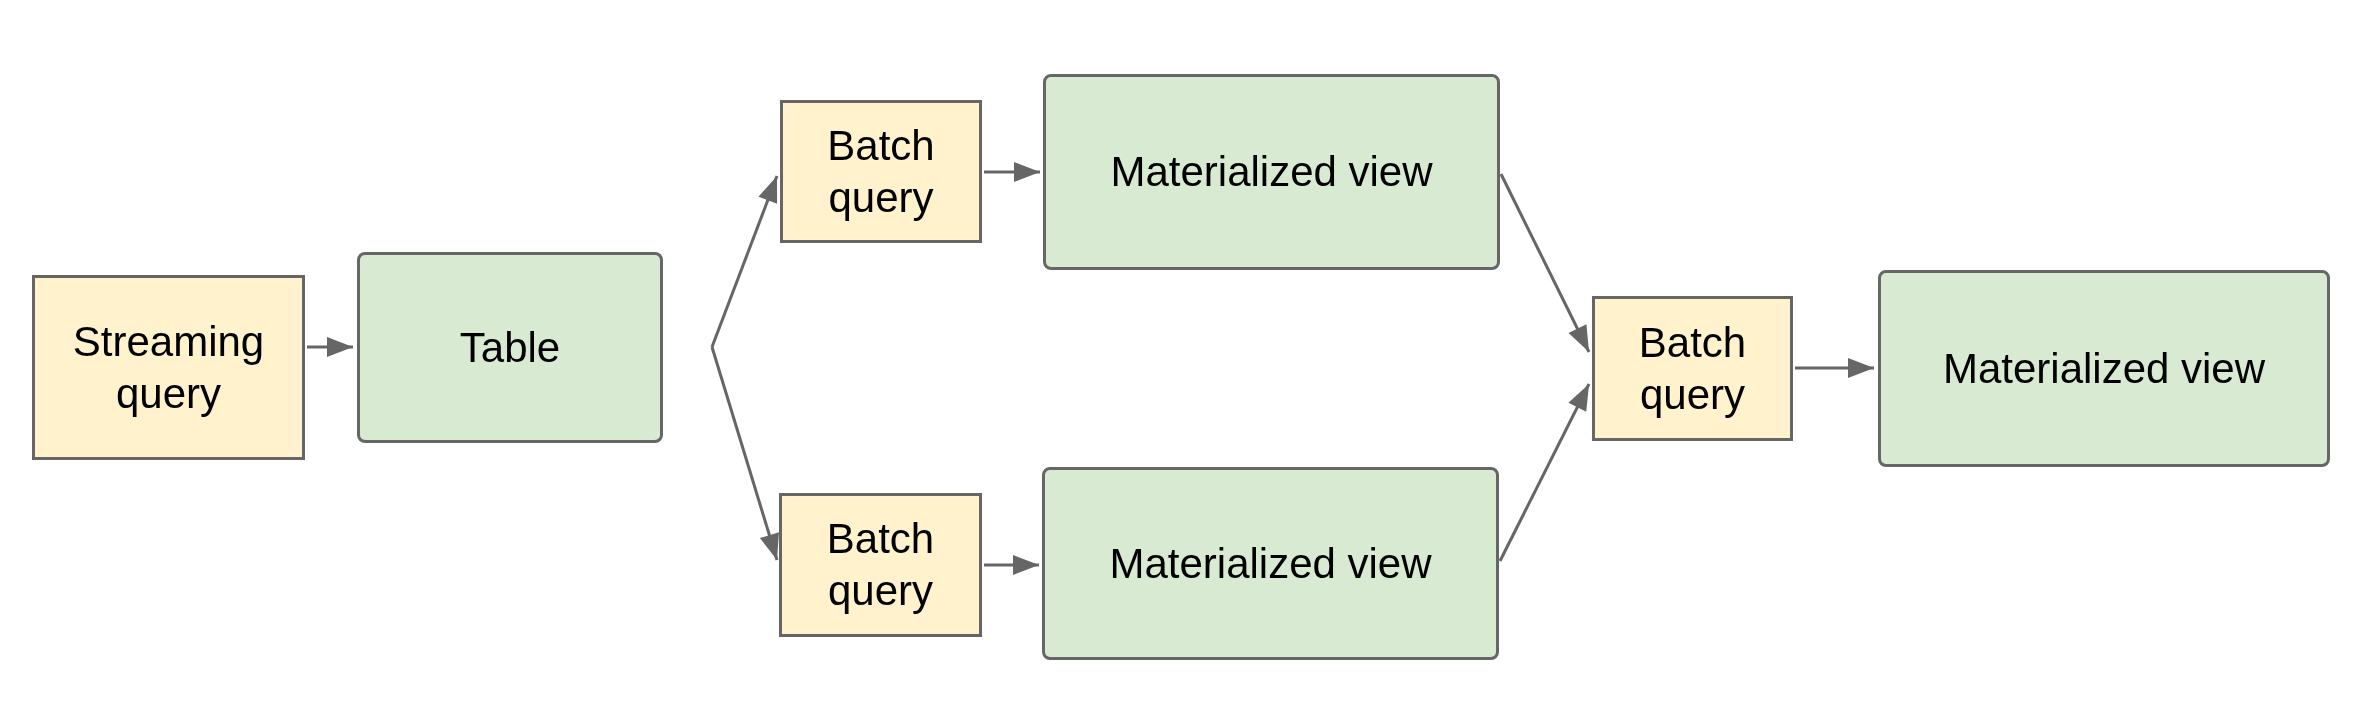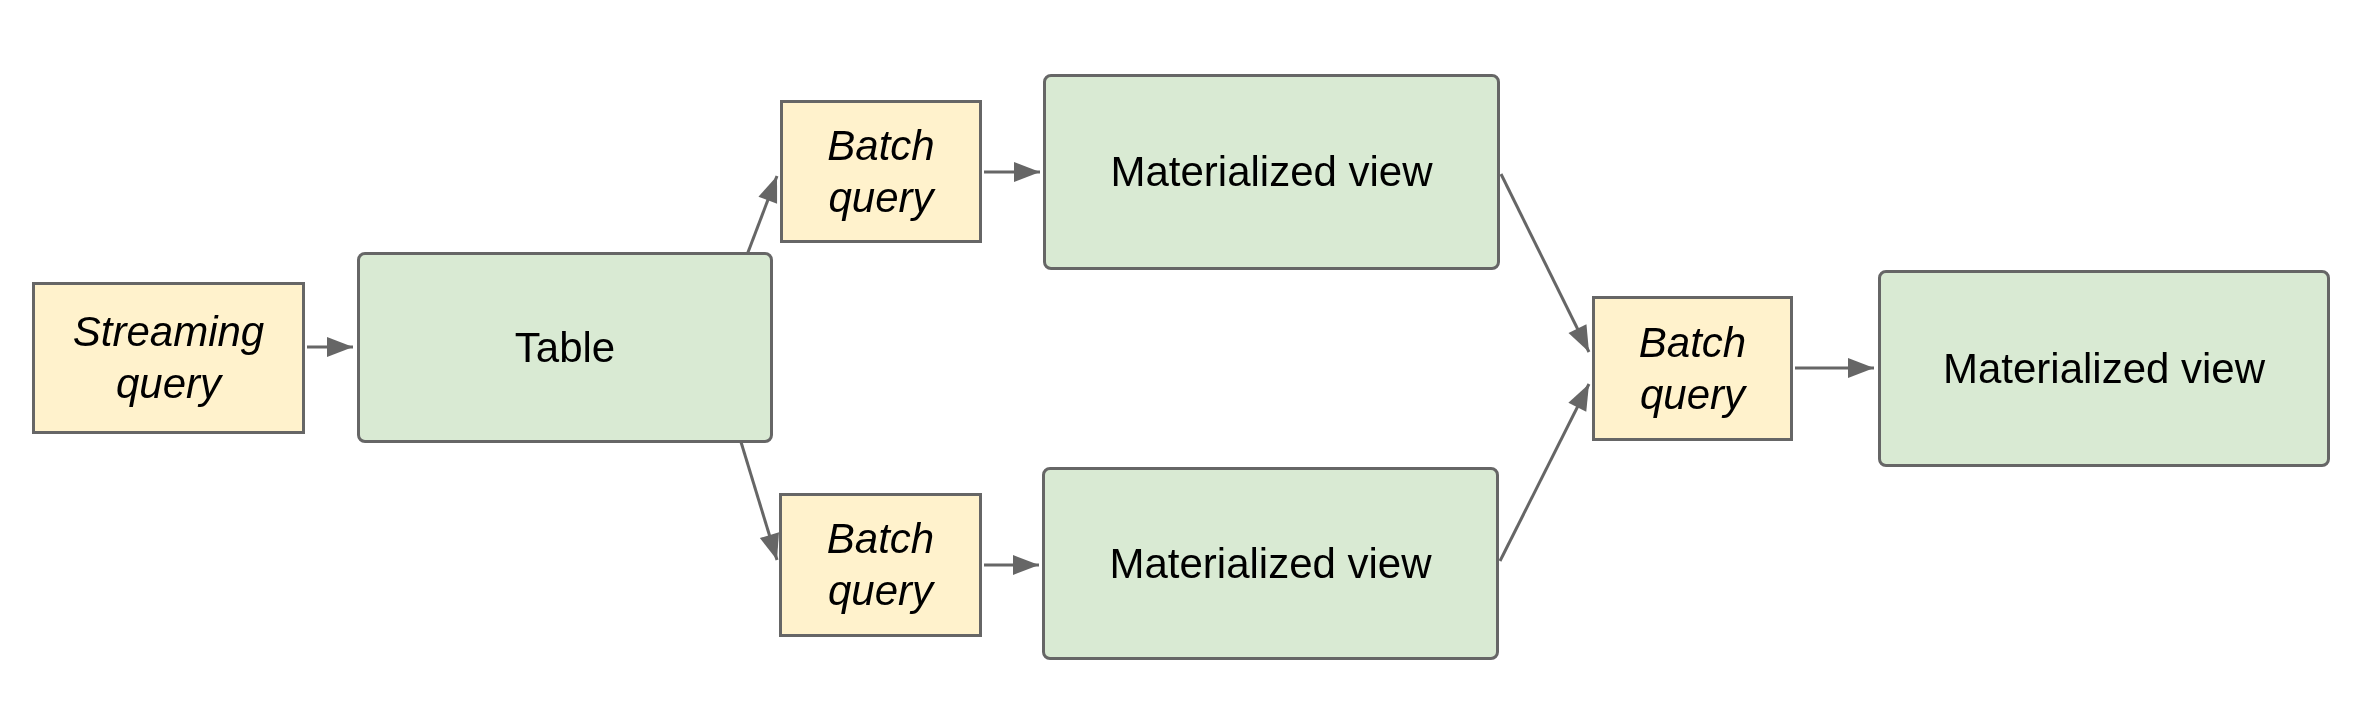--- a/index.html
+++ b/index.html
@@ -39,32 +39,31 @@
     align-items: center;
     justify-content: center;
     text-align: center;
     color: var(--text, #000000);
     font-size: 42px;
     line-height: 52px;
   }
   .node.query {
     background: var(--query-fill, #fff2cc);
     border-radius: 0;
-    font-style: italic;
   }
   .node.store {
     background: var(--store-fill, #d9ead3);
     border-radius: 8px;
   }
   .node .label {
     padding: 0 10px;
   }
   
-  #n-streaming-query      { left: 32px;   top: 282px; width: 273px; height: 152px; }
-  #n-table                { left: 357px;  top: 252px; width: 416px; height: 191px; text-align: right; }
+  #n-streaming-query      { left: 32px;   top: 275px; width: 273px; height: 185px; }
+  #n-table                { left: 357px;  top: 252px; width: 306px; height: 191px; text-align: right; }
   #n-batch-query-top      { left: 780px;  top: 100px; width: 202px; height: 143px; }
   #n-mv-top               { left: 1043px; top: 74px;  width: 457px; height: 196px; }
   #n-batch-query-bottom   { left: 779px;  top: 493px; width: 203px; height: 144px; }
   #n-mv-bottom            { left: 1042px; top: 467px; width: 457px; height: 193px; }
   #n-batch-query-merge    { left: 1592px; top: 296px; width: 201px; height: 145px; }
   #n-mv-final             { left: 1878px; top: 270px; width: 452px; height: 197px; }
 </style>
 </head>
 <body>
 

